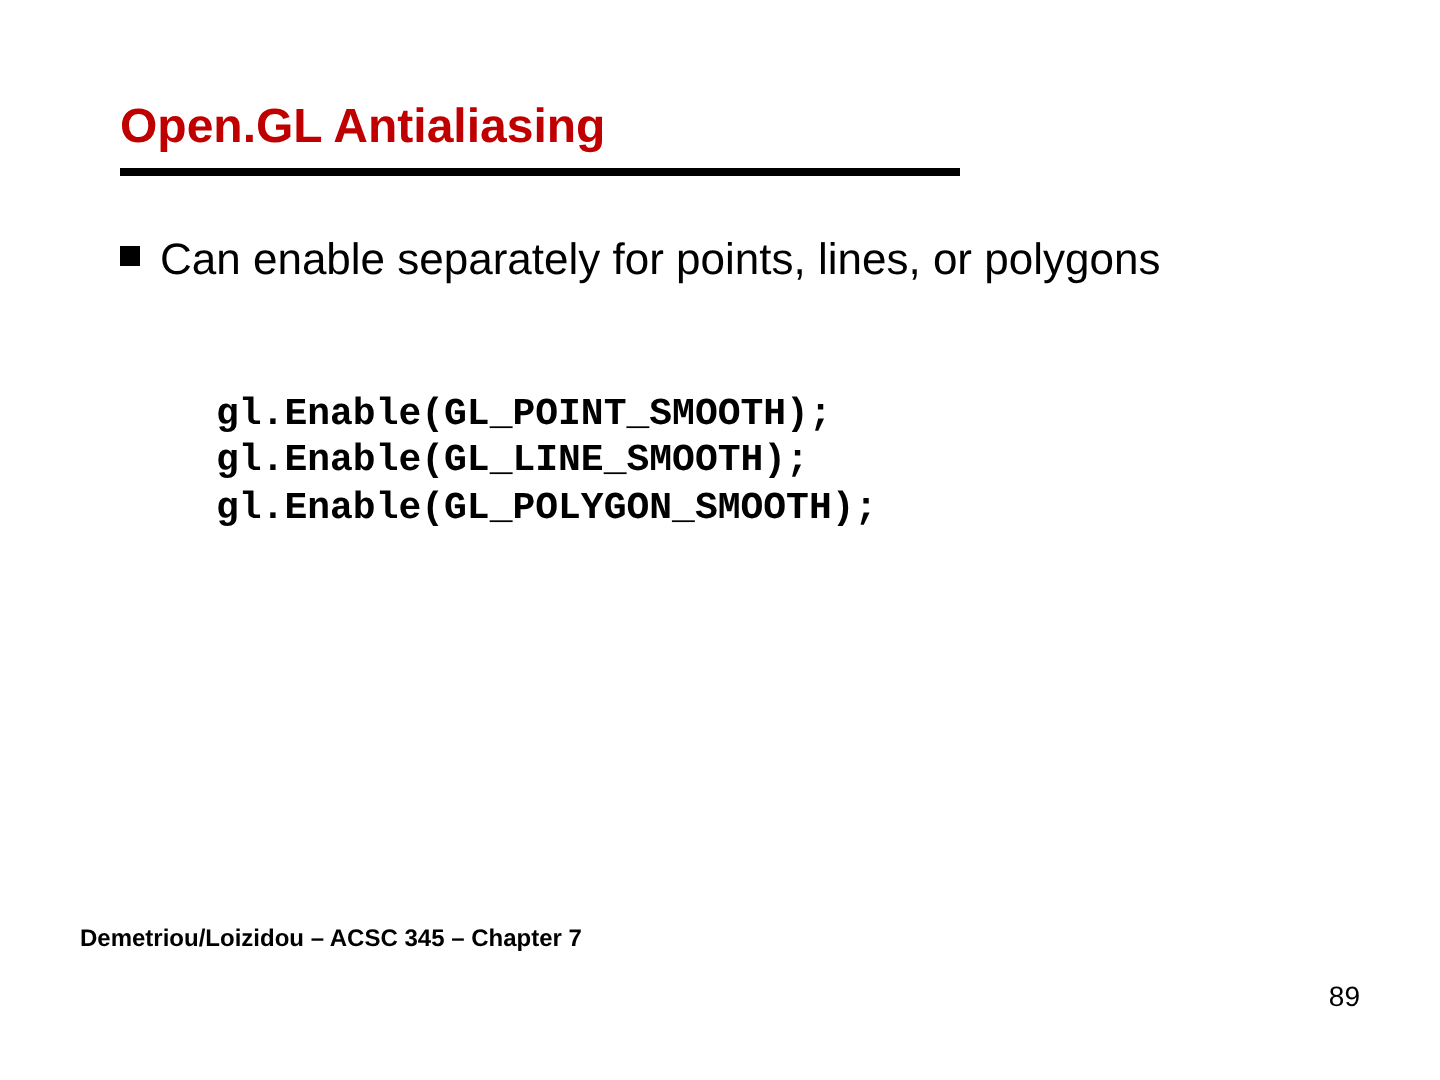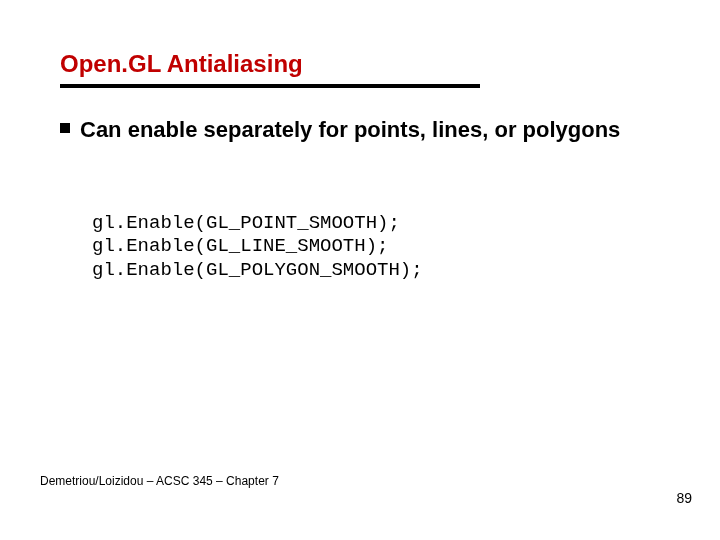--- a/index.html
+++ b/index.html
@@ -27,53 +27,53 @@
   }
   .rule {
     height: 4px;
     background: #000;
     width: 420px;
     margin-bottom: 28px;
   }
   .bullet-row {
     display: flex;
     align-items: flex-start;
-    margin-bottom: 68px;
-    font-weight: bold;
+    margin-bottom: 52px;
   }
   .bullet-marker {
     width: 10px;
     height: 10px;
     background: #000;
     margin-top: 7px;
     margin-right: 10px;
     flex-shrink: 0;
   }
   .bullet-text {
     font-size: 22px;
     line-height: 1.25;
   }
   .code-block {
     font-family: "Courier New", Courier, monospace;
     font-size: 19px;
-    font-weight: normal;
+    font-weight: bold;
     line-height: 1.25;
     white-space: pre;
-    margin-left: 32px;
+    margin-left: 48px;
     margin-bottom: 26px;
   }
   .footer-left {
     position: absolute;
     left: 40px;
-    bottom: 52px;
+    bottom: 64px;
     font-size: 12px;
+    font-weight: bold;
   }
   .footer-right {
     position: absolute;
-    right: 28px;
+    right: 40px;
     bottom: 34px;
     font-size: 14px;
   }
 </style>
 </head>
 <body>
 
 <div class="slide">
 
   <h1 class="title">Open.GL Antialiasing</h1>

